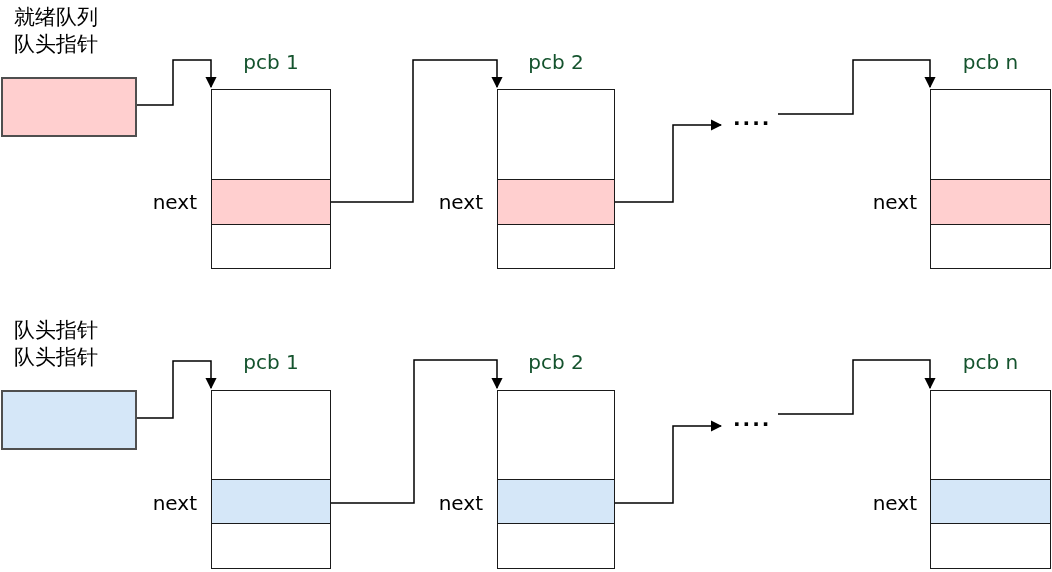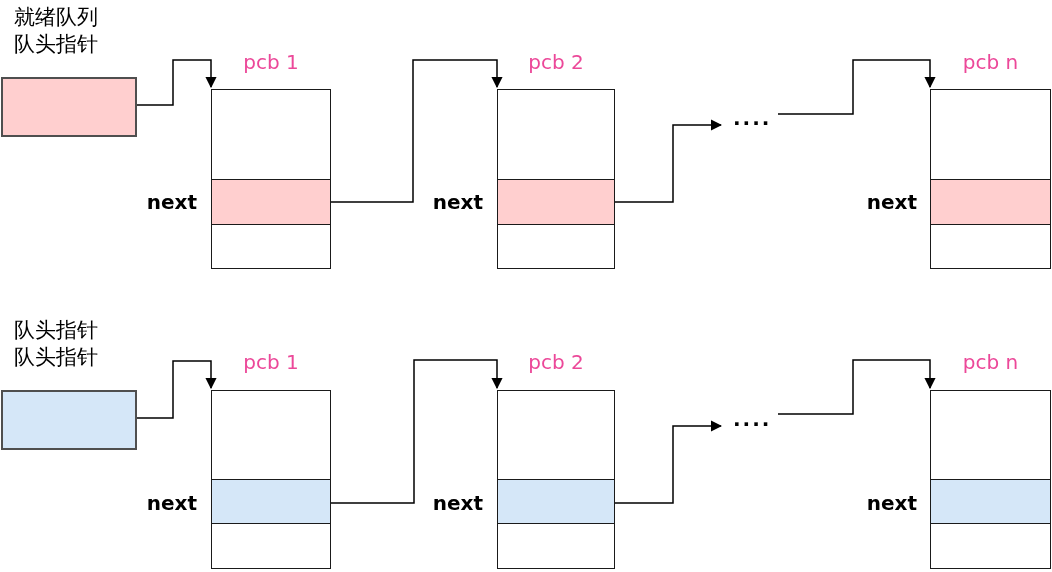--- a/index.html
+++ b/index.html
@@ -13,22 +13,22 @@
   .canvas{position:relative;width:1052px;height:572px;background:var(--bg);overflow:hidden;}
   .wires{position:absolute;left:0;top:0;width:1052px;height:572px;pointer-events:none;}
   .q-label{position:absolute;left:14px;font-size:21px;line-height:27px;color:#000;white-space:nowrap;}
   .ptr{position:absolute;box-sizing:border-box;width:136px;height:60px;border:2px solid var(--ptr-border);}
   .pcb{position:absolute;box-sizing:border-box;border:1.5px solid var(--pcb-border);display:flex;flex-direction:column;background:#fff;}
   .sec{box-sizing:border-box;}
   .sec-next{border-top:1.5px solid var(--pcb-border);border-bottom:1.5px solid var(--pcb-border);}
   .r1 .sec-top{height:89px;} .r1 .sec-next{height:46px;}
   .r2 .sec-top{height:88px;} .r2 .sec-next{height:45px;}
   .sec-bot{flex:1;}
-  .pcb-title{position:absolute;font-size:20px;line-height:24px;text-align:center;color:#ec4899;white-space:nowrap;}
-  .next-label{position:absolute;width:70px;font-size:20px;line-height:24px;text-align:right;color:#000;font-weight:bold;}
+  .pcb-title{position:absolute;font-size:20px;line-height:24px;text-align:center;color:#14532d;white-space:nowrap;}
+  .next-label{position:absolute;width:70px;font-size:20px;line-height:24px;text-align:right;color:#000;}
   .dots{position:absolute;font-size:20px;line-height:24px;font-weight:bold;letter-spacing:2px;color:#000;}
 </style>
 </head>
 <body>
 
 <div class="canvas">
 
   <svg class="wires" viewBox="0 0 1052 572">
     <defs>
       <marker id="arrow" viewBox="0 0 10 10" refX="9" refY="5" markerWidth="7.5" markerHeight="7.5" orient="auto">

